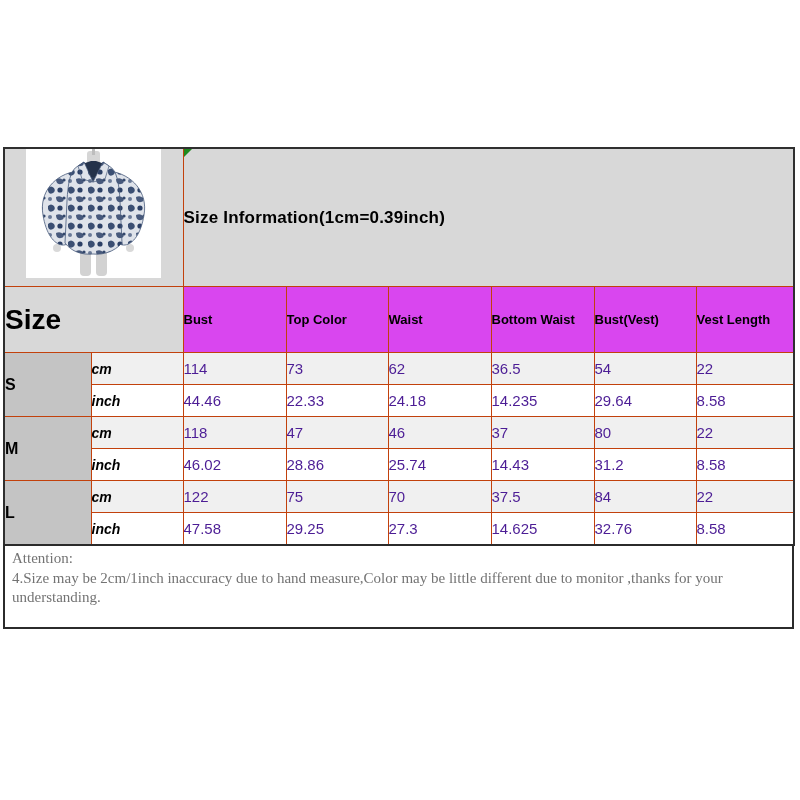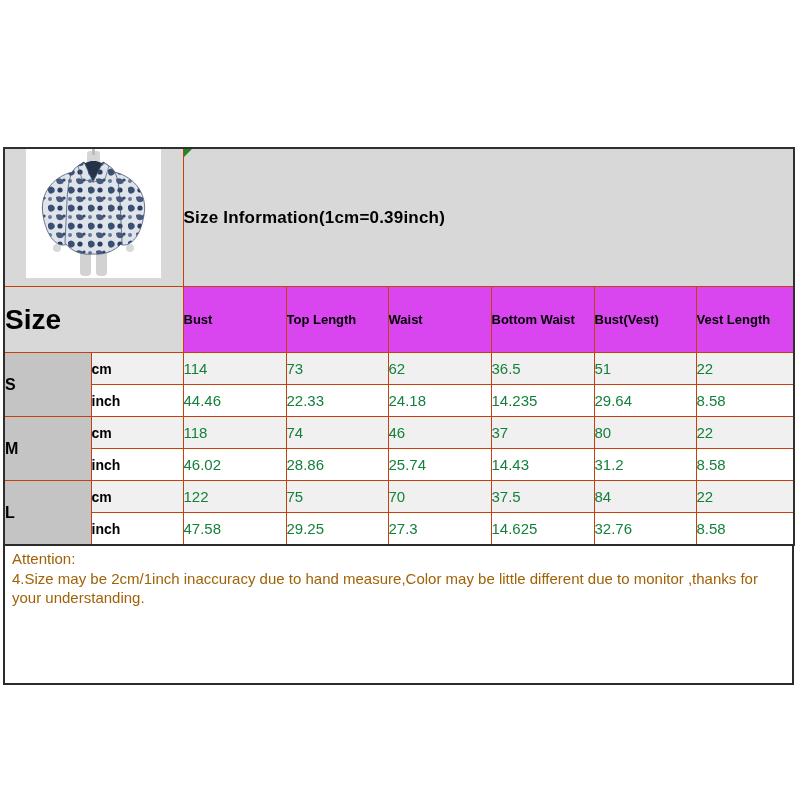--- a/index.html
+++ b/index.html
@@ -26,30 +26,30 @@
   .photo{width:135px;height:129px;background:#ffffff;margin:0 auto;}
   .title-cell{background:#d8d8d8;position:relative;}
   .title-text{font-weight:bold;font-size:17px;letter-spacing:0.2px;}
   .flag{
     position:absolute;top:0;left:0;width:0;height:0;
     border-top:8px solid #1f8a1f;border-right:8px solid transparent;
   }
   .size-head{background:#d8d8d8;font-weight:bold;font-size:28px;}
   .col-head{background:#d946ef;font-weight:bold;font-size:13px;}
   .size-letter{background:#c4c4c4;font-weight:bold;font-size:16px;}
-  .unit{font-weight:bold;font-size:14px;}
-  .val{font-size:15px;color:#15803d;}
+  .unit{font-weight:bold;font-size:14px;font-style:italic;}
+  .val{font-size:15px;color:#4c1d95;}
   tr.row-cm td{background:#f0f0f0;}
   tr.row-inch td{background:#ffffff;}
   tr.row-cm td.size-letter{background:#c4c4c4;}
   
   .attention{
-    box-sizing:border-box;width:791px;height:141px;margin-top:-2px;
+    box-sizing:border-box;width:791px;height:85px;margin-top:-2px;
     border:2px solid #2b2b2b;background:#ffffff;
-    padding:3px 7px 0 7px;font-size:15px;line-height:19.5px;color:#a16207;
+    padding:3px 7px 0 7px;font-size:15px;line-height:19.5px;color:#737373;font-family:Liberation Serif, serif;
   }
   .attention div{margin:0;padding:0;}
 </style>
 </head>
 <body>
 
 <div class="sheet">
   <table class="size-table">
     <colgroup>
       <col style="width:87px">
@@ -103,52 +103,52 @@
       </td>
       <td class="title-cell" colspan="6">
         <span class="flag"></span>
         <span class="title-text">Size Information(1cm=0.39inch)</span>
       </td>
     </tr>
 
     <tr class="row-head">
       <td class="size-head" colspan="2">Size</td>
       <td class="col-head">Bust</td>
-      <td class="col-head">Top Length</td>
+      <td class="col-head">Top Color</td>
       <td class="col-head">Waist</td>
       <td class="col-head">Bottom Waist</td>
       <td class="col-head">Bust(Vest)</td>
       <td class="col-head">Vest Length</td>
     </tr>
 
     <tr class="row-cm">
       <td class="size-letter" rowspan="2">S</td>
       <td class="unit">cm</td>
       <td class="val">114</td>
       <td class="val">73</td>
       <td class="val">62</td>
       <td class="val">36.5</td>
-      <td class="val">51</td>
+      <td class="val">54</td>
       <td class="val">22</td>
     </tr>
     <tr class="row-inch">
       <td class="unit">inch</td>
       <td class="val">44.46</td>
       <td class="val">22.33</td>
       <td class="val">24.18</td>
       <td class="val">14.235</td>
       <td class="val">29.64</td>
       <td class="val">8.58</td>
     </tr>
 
     <tr class="row-cm">
       <td class="size-letter" rowspan="2">M</td>
       <td class="unit">cm</td>
       <td class="val">118</td>
-      <td class="val">74</td>
+      <td class="val">47</td>
       <td class="val">46</td>
       <td class="val">37</td>
       <td class="val">80</td>
       <td class="val">22</td>
     </tr>
     <tr class="row-inch">
       <td class="unit">inch</td>
       <td class="val">46.02</td>
       <td class="val">28.86</td>
       <td class="val">25.74</td>

